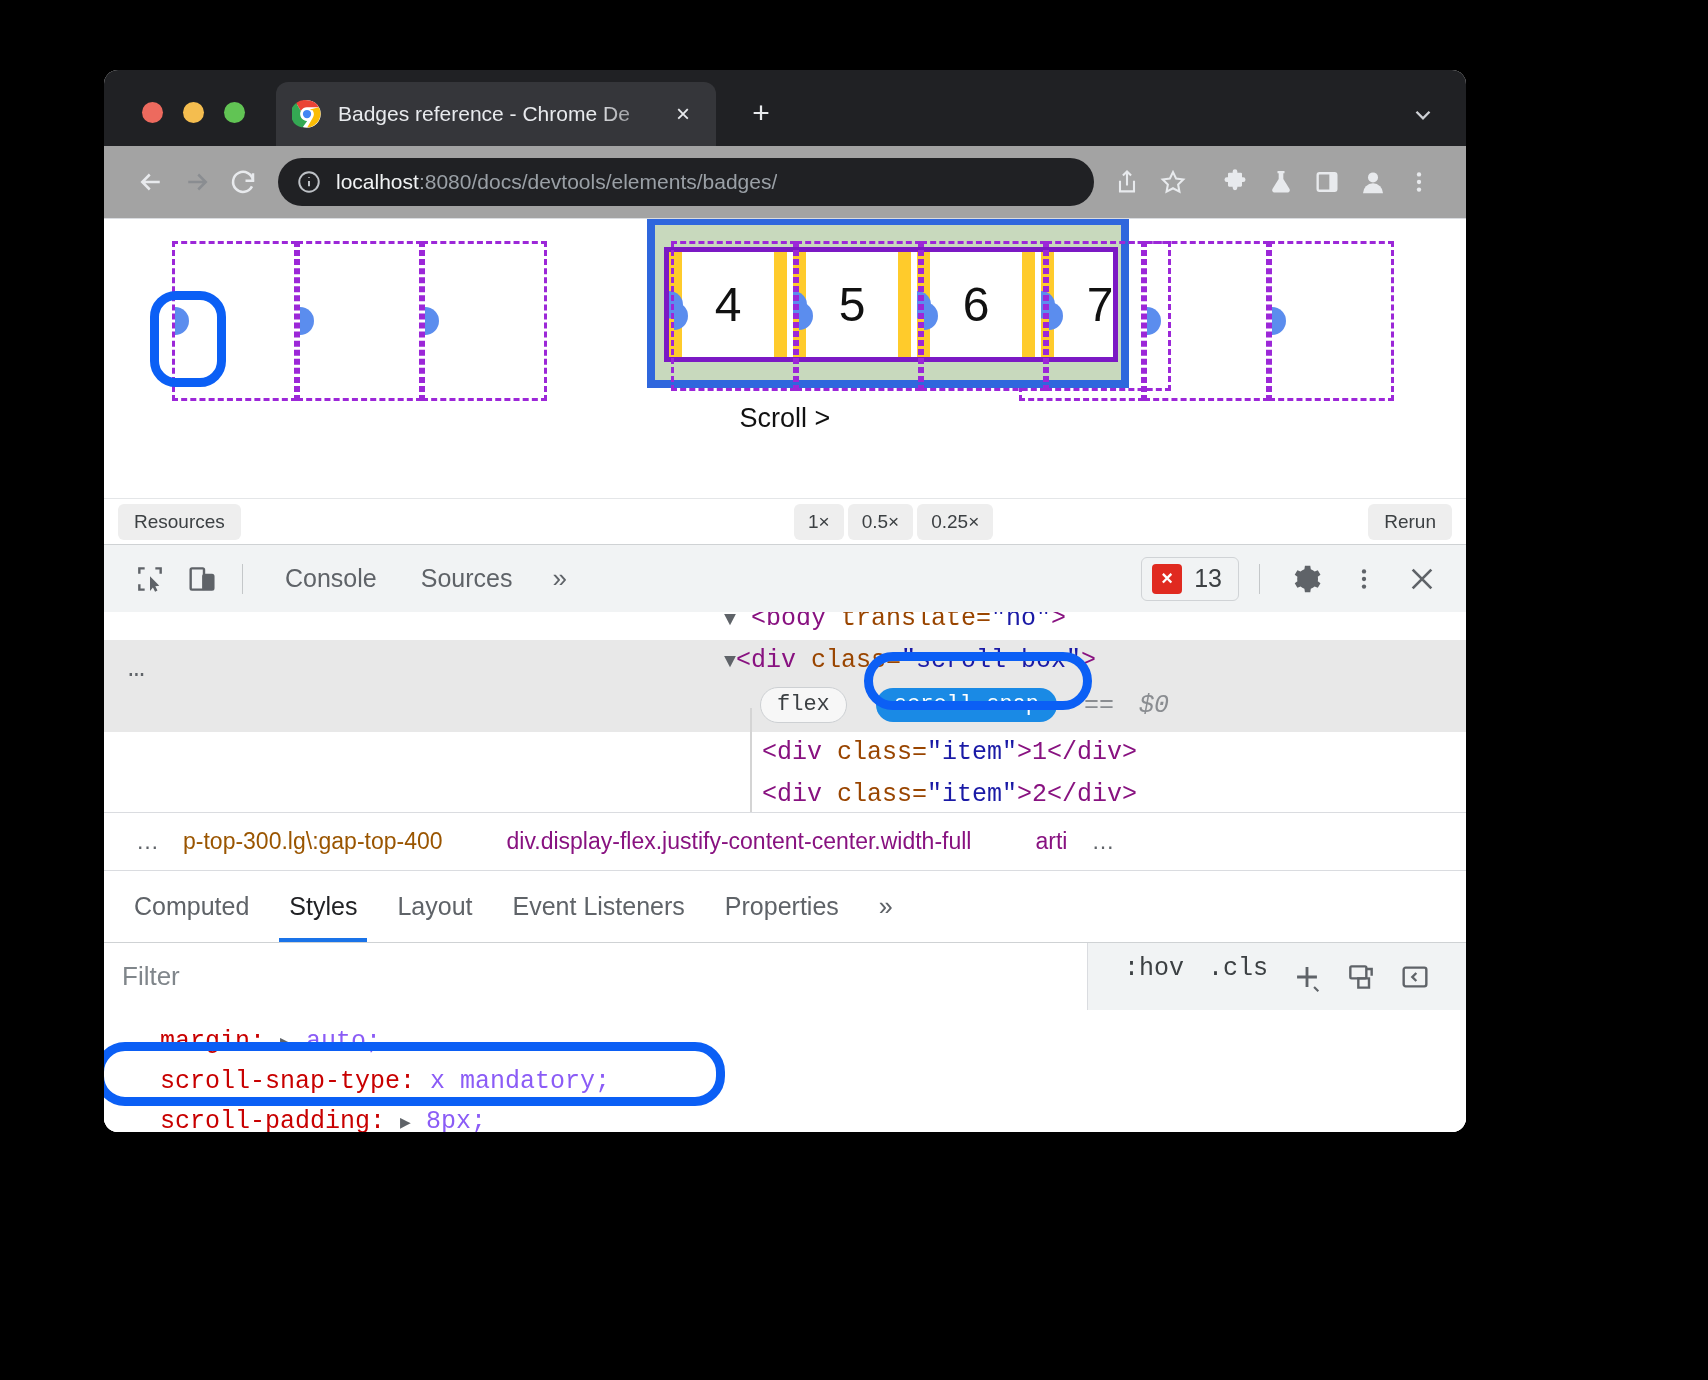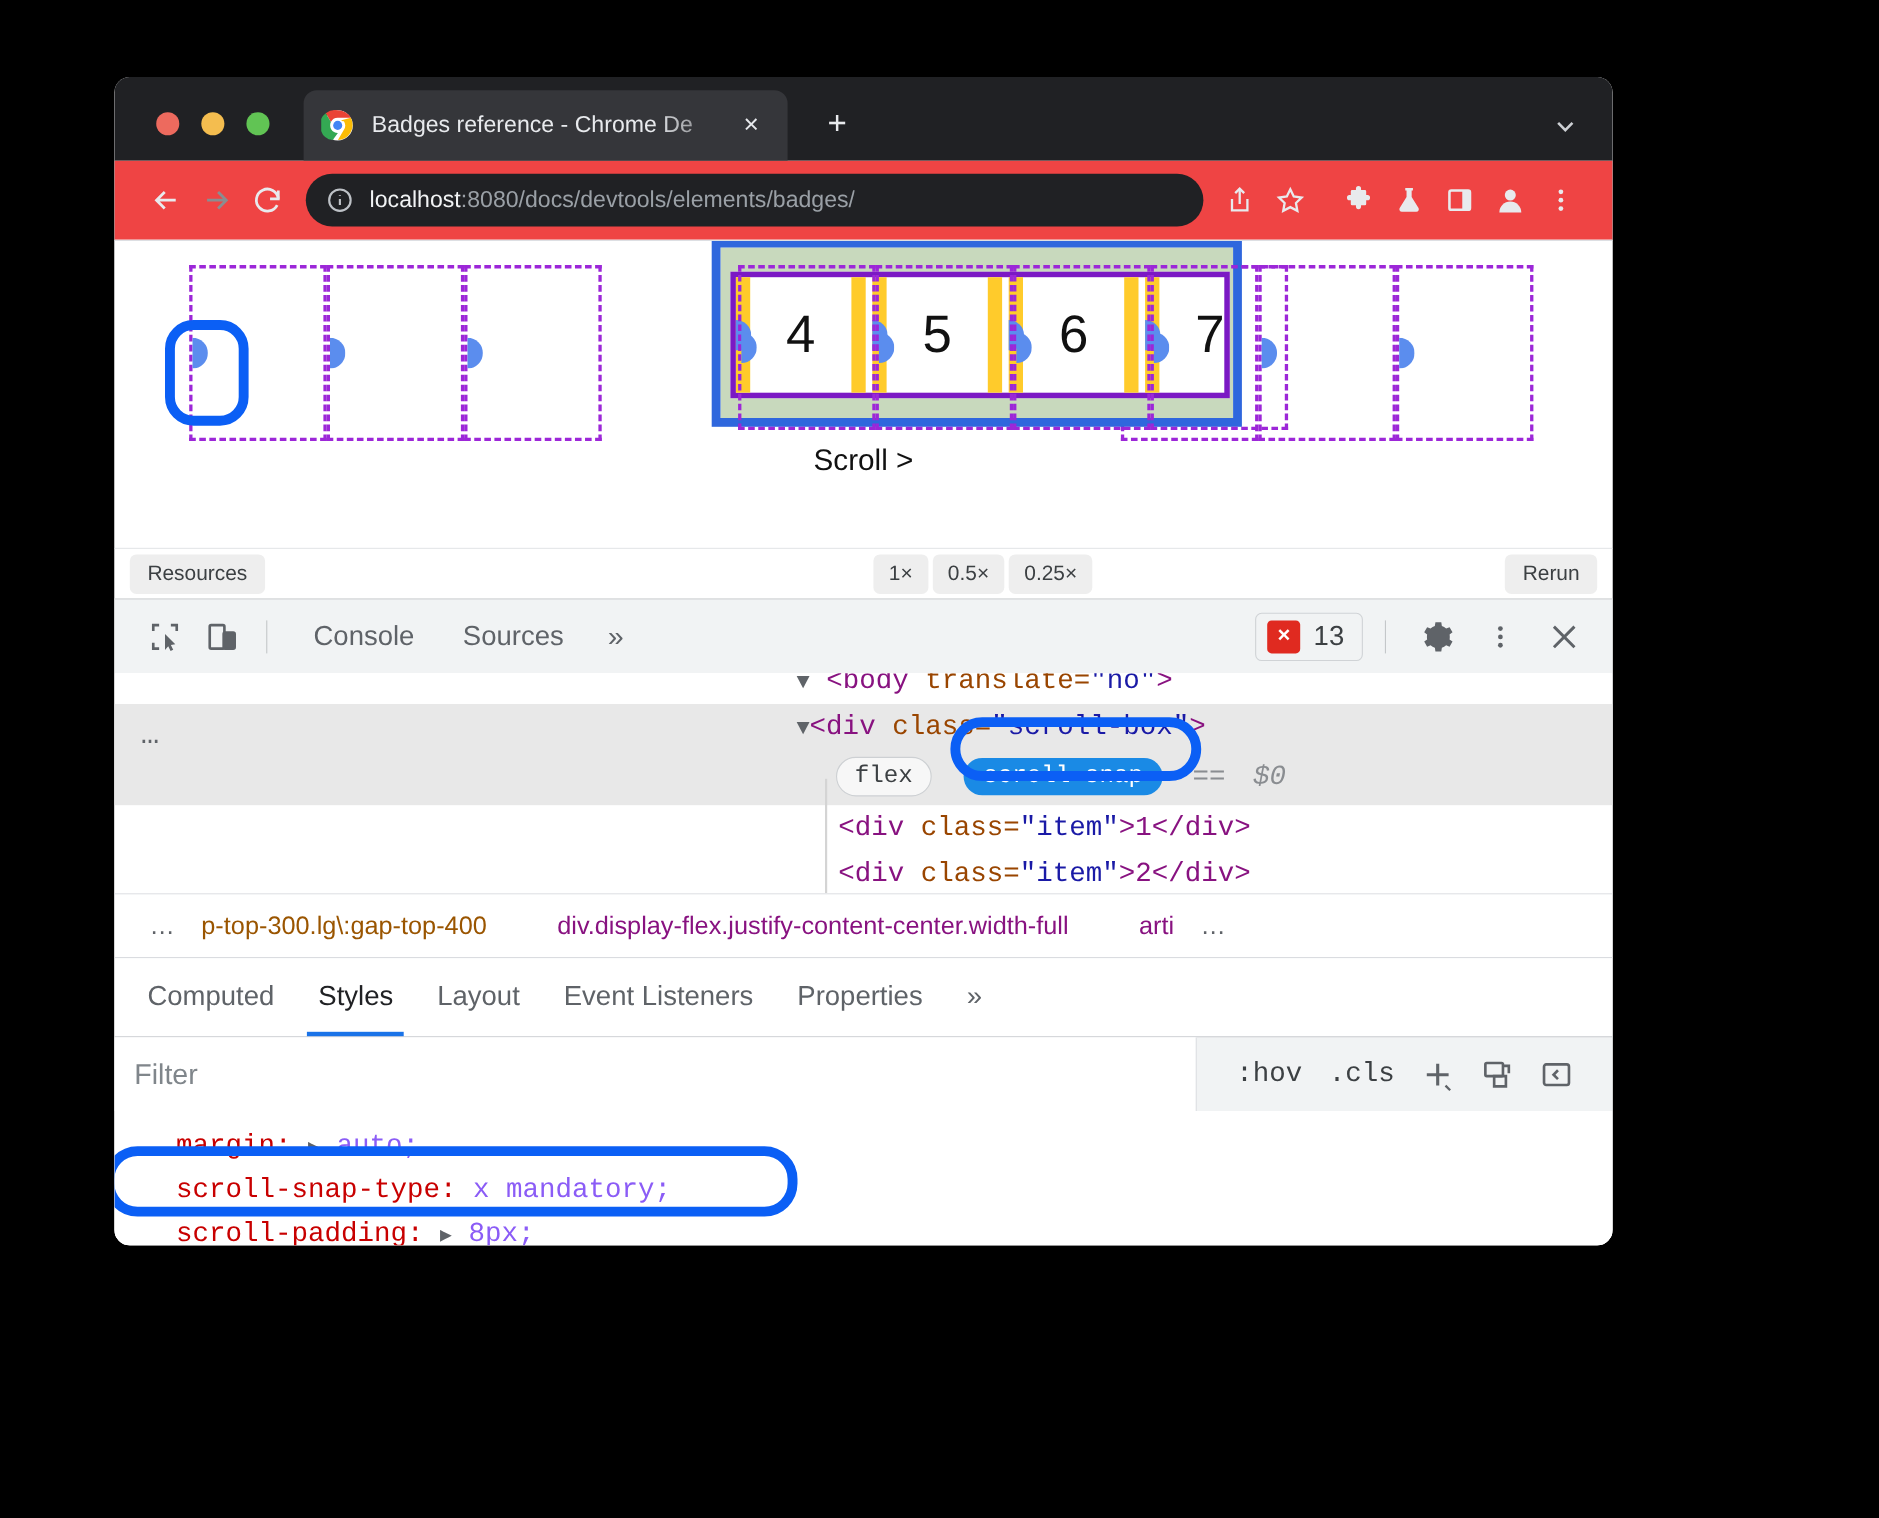--- a/index.html
+++ b/index.html
@@ -67,21 +67,21 @@
   .tabstrip-caret {
     position: absolute; right: 26px; top: 28px;
     width: 34px; height: 34px;
     display: flex; align-items: center; justify-content: center;
     color: #cdd0d4;
   }
 
   
   .navbar {
     height: 72px;
-    background: #ef4444;
+    background: #a3a3a3;
     display: flex; align-items: center;
     padding: 0 24px;
     gap: 0;
   }
   .nav-btn {
     width: 46px; height: 46px; flex: 0 0 46px;
     display: flex; align-items: center; justify-content: center;
     color: #e8eaed;
   }
   .nav-btn.dim { color: #8a8d91; }
@@ -356,21 +356,21 @@
   .filter-input {
     flex: 1;
     height: 100%;
     background: #fff;
     display: flex; align-items: center;
     padding-left: 18px;
     font-size: 26px;
     color: #80868b;
     border-right: 1px solid #dadce0;
   }
-  .filter-tools { display: flex; align-items: center; gap: 8px; padding: 0 28px; }
+  .filter-tools { display: flex; align-items: flex-start; gap: 8px; padding: 0 28px; }
   .ft-text { font-size: 25px; color: #3c4043; font-family: "Liberation Mono", monospace; padding: 0 8px; }
   .ft-icon { width: 46px; height: 46px; display: flex; align-items: center; justify-content: center; color: #5f6368; }
 
   
   .css-pane {
     background: #fff;
     font-family: "Liberation Mono", monospace;
     font-size: 25px;
     padding: 12px 0 0 56px;
     position: relative;

